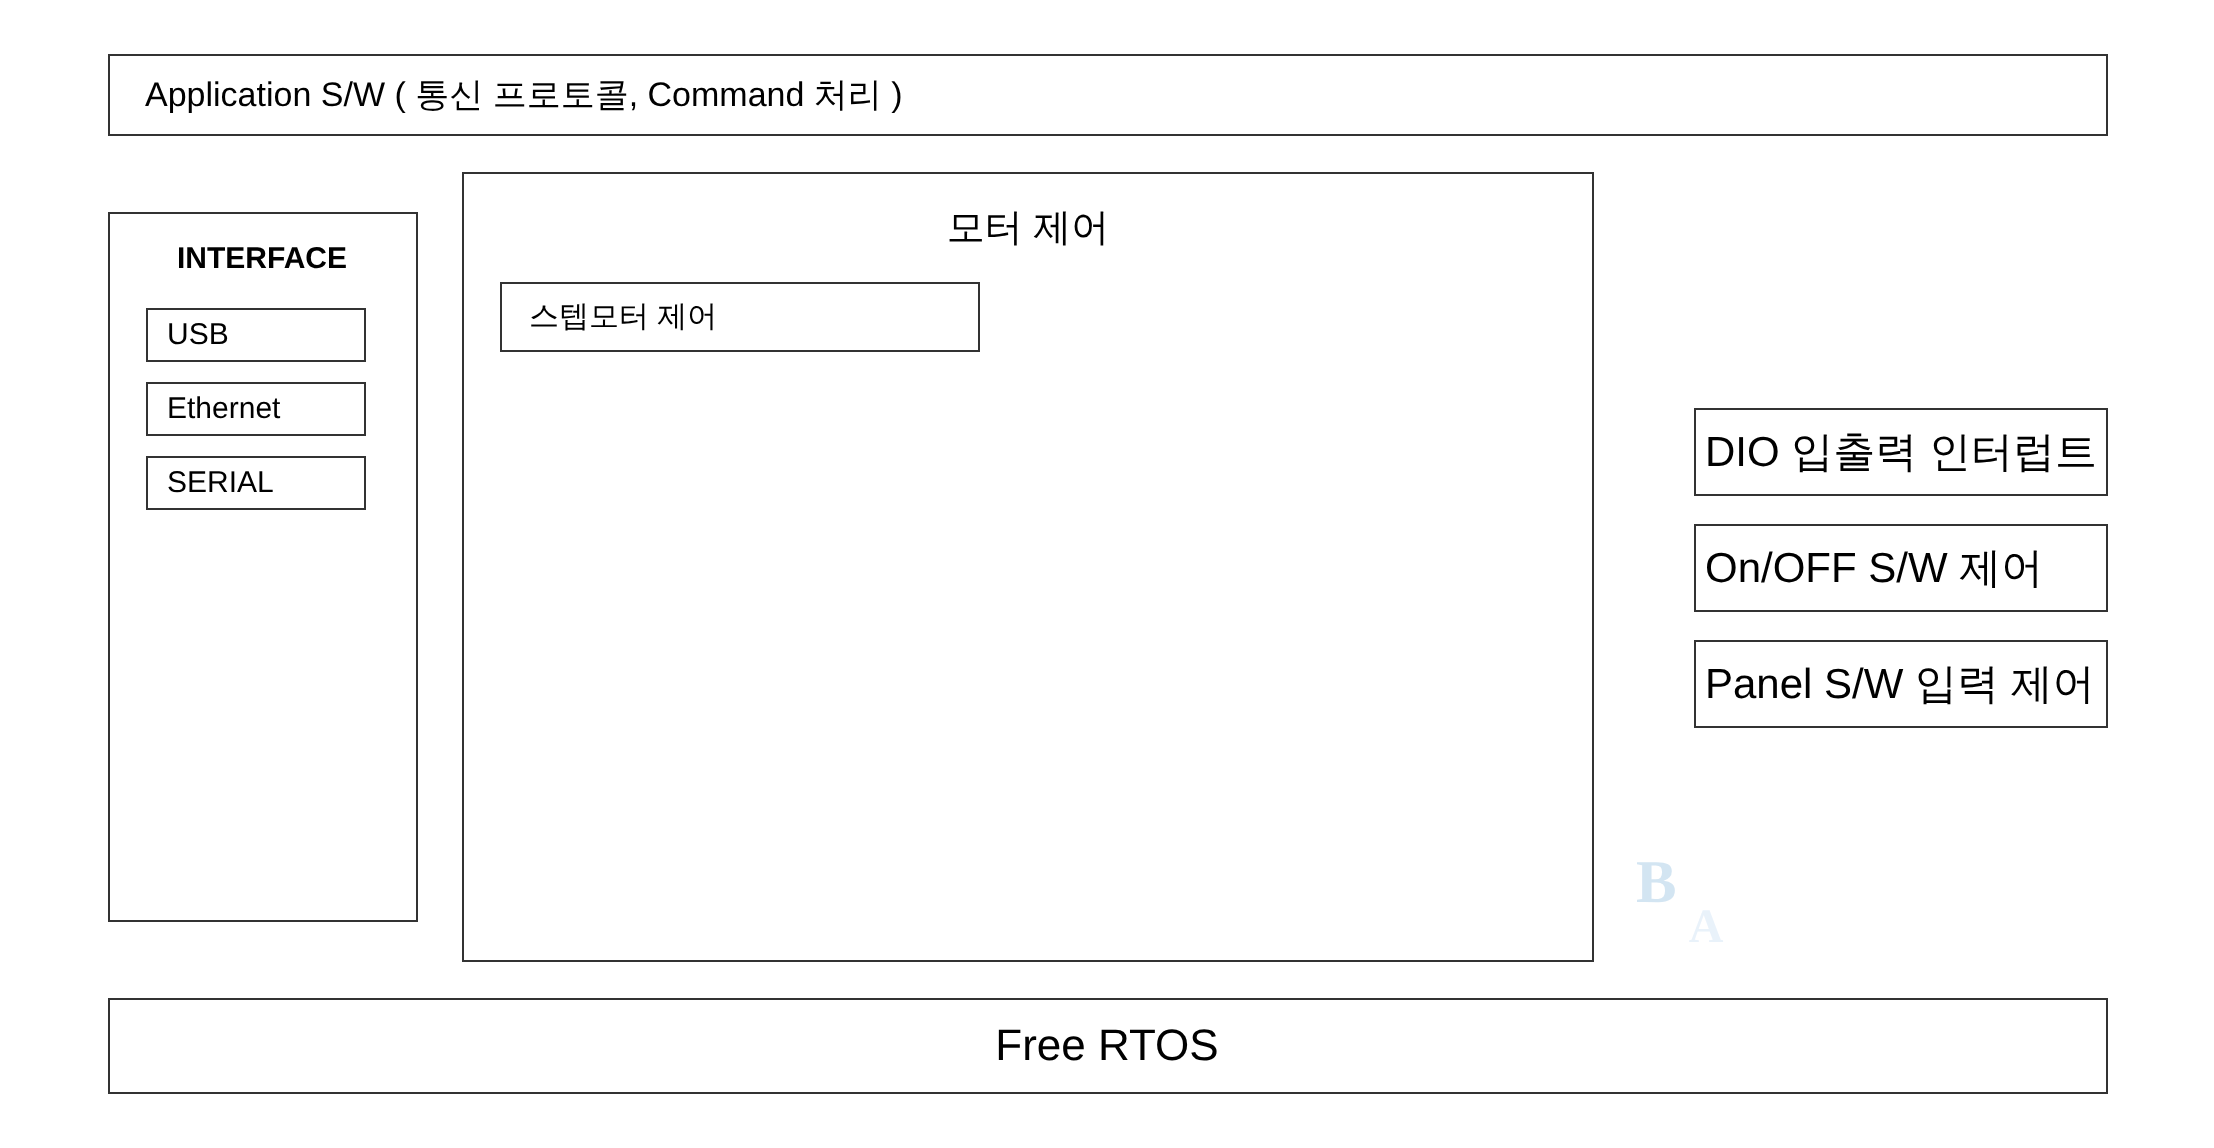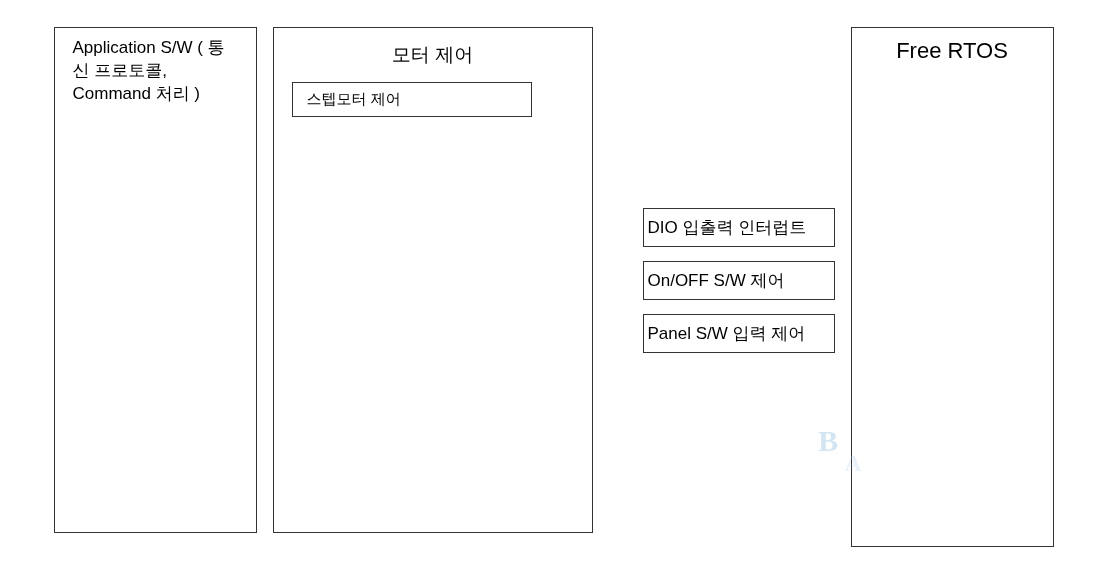--- a/index.html
+++ b/index.html
@@ -11,22 +11,22 @@
       display: flex;
       align-items: center;
       justify-content: center;
       overflow: hidden;
     }
     .diagram {
       width: 1000px;
       height: 520px;
       position: relative;
       display: flex;
-      flex-direction: row;
-      gap: 16px;
+      flex-direction: column;
+      gap: 4px;
     }
     
     .app-bar {
       border: 1.5px solid #333;
       padding: 8px 18px;
       font-size: 17px;
       text-align: left;
       margin-bottom: 14px;
       width: 100%;
     }
@@ -108,21 +108,21 @@
       display: flex;
       flex-direction: column;
       gap: 14px;
       justify-content: center;
       margin-left: 22px;
       min-width: 220px;
     }
     .dio-item {
       border: 1.5px solid #333;
       padding: 7px 4px;
-      font-size: 17px;
+      font-size: 21px;
       white-space: nowrap;
       margin-left: 28px;
     }
     
     .rtos-bar {
       border: 1.5px solid #333;
       padding: 10px 18px;
       font-size: 22px;
       text-align: center;
       width: 100%;
@@ -141,20 +141,26 @@
 <body>
 
 <div class="diagram">
 
   <div class="app-bar">
     <span>Application S/W ( 통신 프로토콜, Command 처리 )</span>
   </div>
 
   <div class="middle-row">
 
+    <div class="interface-box">
+      <div class="interface-title">INTERFACE</div>
+      <div class="interface-item">USB</div>
+      <div class="interface-item">Ethernet</div>
+      <div class="interface-item">SERIAL</div>
+    </div>
 
     <div class="motor-outer">
       <div class="motor-outer-title">모터 제어</div>
       <div class="step-motor">스텝모터 제어</div>
 
     </div>
 
     <div class="dio-box">
       <div class="dio-item">DIO 입출력 인터럽트</div>
       <div class="dio-item">On/OFF S/W 제어</div>

